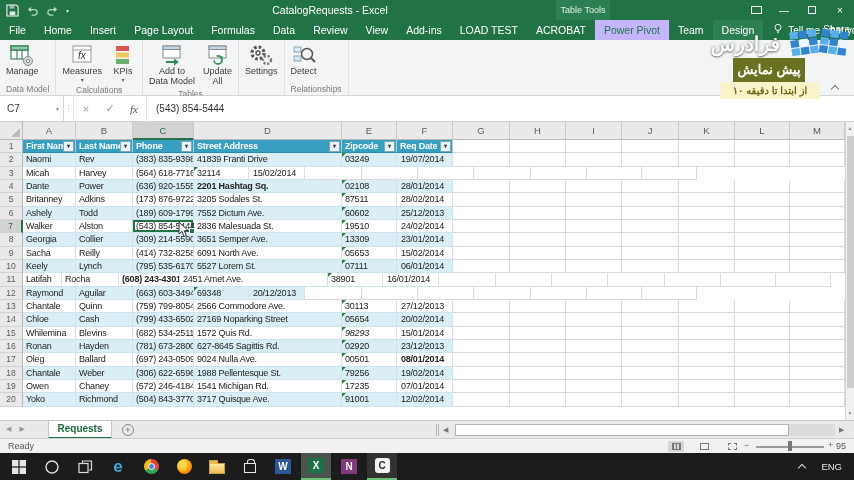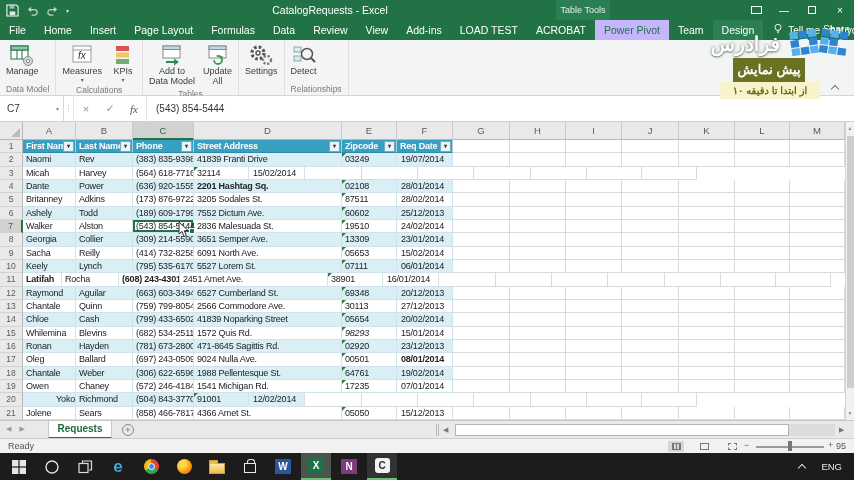--- a/index.html
+++ b/index.html
@@ -495,40 +495,39 @@
         <div class="cell" style="width: 57px;"></div>
         <div class="cell" style="width: 56px;"></div>
         <div class="cell" style="width: 56px;"></div>
         <div class="cell" style="width: 57px;"></div>
         <div class="cell" style="width: 56px;"></div>
         <div class="cell" style="width: 55px;"></div>
         <div class="cell" style="width: 55px;"></div>
       </div>
       <div class="grow">
         <div class="rn">11</div>
-        <div class="cell tbl" style="width: 39px; font-weight: bold;">Latifah</div>
+        <div class="cell tbl" style="width: 39px;">Latifah</div>
         <div class="cell tbl" style="width: 57px;">Rocha</div>
         <div class="cell tbl" style="width: 61px; font-weight: bold;">(608) 243-4301</div>
         <div class="cell tbl" style="width: 148px;">2451 Amet Ave.</div>
         <div class="cell tbl zip" style="width: 55px;">38901</div>
         <div class="cell tbl right" style="width: 56px;">16/01/2014</div>
         <div class="cell" style="width: 57px;"></div>
         <div class="cell" style="width: 56px;"></div>
         <div class="cell" style="width: 56px;"></div>
         <div class="cell" style="width: 57px;"></div>
         <div class="cell" style="width: 56px;"></div>
         <div class="cell" style="width: 55px;"></div>
         <div class="cell" style="width: 55px;"></div>
       </div>
       <div class="grow">
         <div class="rn">12</div>
         <div class="cell tbl band" style="width: 53px;">Raymond</div>
         <div class="cell tbl band" style="width: 57px;">Aguilar</div>
         <div class="cell tbl band" style="width: 61px;">(663) 603-3494</div>
-        <div class="cell tbl band" style="width: 148px;">6527 Cumberland St.</div>
         <div class="cell tbl band zip" style="width: 55px;">69348</div>
         <div class="cell tbl band right" style="width: 56px;">20/12/2013</div>
         <div class="cell" style="width: 57px;"></div>
         <div class="cell" style="width: 56px;"></div>
         <div class="cell" style="width: 56px;"></div>
         <div class="cell" style="width: 57px;"></div>
         <div class="cell" style="width: 56px;"></div>
         <div class="cell" style="width: 55px;"></div>
         <div class="cell" style="width: 55px;"></div>
       </div>
@@ -546,21 +545,21 @@
         <div class="cell" style="width: 57px;"></div>
         <div class="cell" style="width: 56px;"></div>
         <div class="cell" style="width: 55px;"></div>
         <div class="cell" style="width: 55px;"></div>
       </div>
       <div class="grow">
         <div class="rn">14</div>
         <div class="cell tbl band" style="width: 53px;">Chloe</div>
         <div class="cell tbl band" style="width: 57px;">Cash</div>
         <div class="cell tbl band" style="width: 61px;">(799) 433-6502</div>
-        <div class="cell tbl band" style="width: 148px;">41839 Noparking Street</div>
+        <div class="cell tbl band" style="width: 148px;">27169 Noparking Street</div>
         <div class="cell tbl band zip" style="width: 55px;">05654</div>
         <div class="cell tbl band right" style="width: 56px;">20/02/2014</div>
         <div class="cell" style="width: 57px;"></div>
         <div class="cell" style="width: 56px;"></div>
         <div class="cell" style="width: 56px;"></div>
         <div class="cell" style="width: 57px;"></div>
         <div class="cell" style="width: 56px;"></div>
         <div class="cell" style="width: 55px;"></div>
         <div class="cell" style="width: 55px;"></div>
       </div>
@@ -578,21 +577,21 @@
         <div class="cell" style="width: 57px;"></div>
         <div class="cell" style="width: 56px;"></div>
         <div class="cell" style="width: 55px;"></div>
         <div class="cell" style="width: 55px;"></div>
       </div>
       <div class="grow">
         <div class="rn">16</div>
         <div class="cell tbl band" style="width: 53px;">Ronan</div>
         <div class="cell tbl band" style="width: 57px;">Hayden</div>
         <div class="cell tbl band" style="width: 61px;">(781) 673-2800</div>
-        <div class="cell tbl band" style="width: 148px;">471-8645 Sagittis Rd.</div>
+        <div class="cell tbl band" style="width: 148px;">627-8645 Sagittis Rd.</div>
         <div class="cell tbl band zip" style="width: 55px;">02920</div>
         <div class="cell tbl band right" style="width: 56px;">23/12/2013</div>
         <div class="cell" style="width: 57px;"></div>
         <div class="cell" style="width: 56px;"></div>
         <div class="cell" style="width: 56px;"></div>
         <div class="cell" style="width: 57px;"></div>
         <div class="cell" style="width: 56px;"></div>
         <div class="cell" style="width: 55px;"></div>
         <div class="cell" style="width: 55px;"></div>
       </div>
@@ -611,21 +610,21 @@
         <div class="cell" style="width: 56px;"></div>
         <div class="cell" style="width: 55px;"></div>
         <div class="cell" style="width: 55px;"></div>
       </div>
       <div class="grow">
         <div class="rn">18</div>
         <div class="cell tbl band" style="width: 53px;">Chantale</div>
         <div class="cell tbl band" style="width: 57px;">Weber</div>
         <div class="cell tbl band" style="width: 61px;">(306) 622-6596</div>
         <div class="cell tbl band" style="width: 148px;">1988 Pellentesque St.</div>
-        <div class="cell tbl band zip" style="width: 55px;">64761</div>
+        <div class="cell tbl band zip" style="width: 55px;">79256</div>
         <div class="cell tbl band right" style="width: 56px;">19/02/2014</div>
         <div class="cell" style="width: 57px;"></div>
         <div class="cell" style="width: 56px;"></div>
         <div class="cell" style="width: 56px;"></div>
         <div class="cell" style="width: 57px;"></div>
         <div class="cell" style="width: 56px;"></div>
         <div class="cell" style="width: 55px;"></div>
         <div class="cell" style="width: 55px;"></div>
       </div>
       <div class="grow">
@@ -639,41 +638,26 @@
         <div class="cell" style="width: 57px;"></div>
         <div class="cell" style="width: 56px;"></div>
         <div class="cell" style="width: 56px;"></div>
         <div class="cell" style="width: 57px;"></div>
         <div class="cell" style="width: 56px;"></div>
         <div class="cell" style="width: 55px;"></div>
         <div class="cell" style="width: 55px;"></div>
       </div>
       <div class="grow">
         <div class="rn">20</div>
-        <div class="cell tbl band" style="width: 53px; text-align: right;">Yoko</div>
+        <div class="cell tbl band" style="width: 53px;">Yoko</div>
         <div class="cell tbl band" style="width: 57px;">Richmond</div>
         <div class="cell tbl band" style="width: 61px;">(504) 843-3770</div>
+        <div class="cell tbl band" style="width: 148px;">3717 Quisque Ave.</div>
         <div class="cell tbl band zip" style="width: 55px;">91001</div>
         <div class="cell tbl band right" style="width: 56px;">12/02/2014</div>
-        <div class="cell" style="width: 57px;"></div>
-        <div class="cell" style="width: 56px;"></div>
-        <div class="cell" style="width: 56px;"></div>
-        <div class="cell" style="width: 57px;"></div>
-        <div class="cell" style="width: 56px;"></div>
-        <div class="cell" style="width: 55px;"></div>
-        <div class="cell" style="width: 55px;"></div>
-      </div>
-      <div class="grow">
-        <div class="rn">21</div>
-        <div class="cell tbl" style="width: 53px;">Jolene</div>
-        <div class="cell tbl" style="width: 57px;">Sears</div>
-        <div class="cell tbl" style="width: 61px;">(858) 466-7817</div>
-        <div class="cell tbl" style="width: 148px;">4366 Amet St.</div>
-        <div class="cell tbl zip" style="width: 55px;">05050</div>
-        <div class="cell tbl right" style="width: 56px;">15/12/2013</div>
         <div class="cell" style="width: 57px;"></div>
         <div class="cell" style="width: 56px;"></div>
         <div class="cell" style="width: 56px;"></div>
         <div class="cell" style="width: 57px;"></div>
         <div class="cell" style="width: 56px;"></div>
         <div class="cell" style="width: 55px;"></div>
         <div class="cell" style="width: 55px;"></div>
       </div>
     </div>
 

